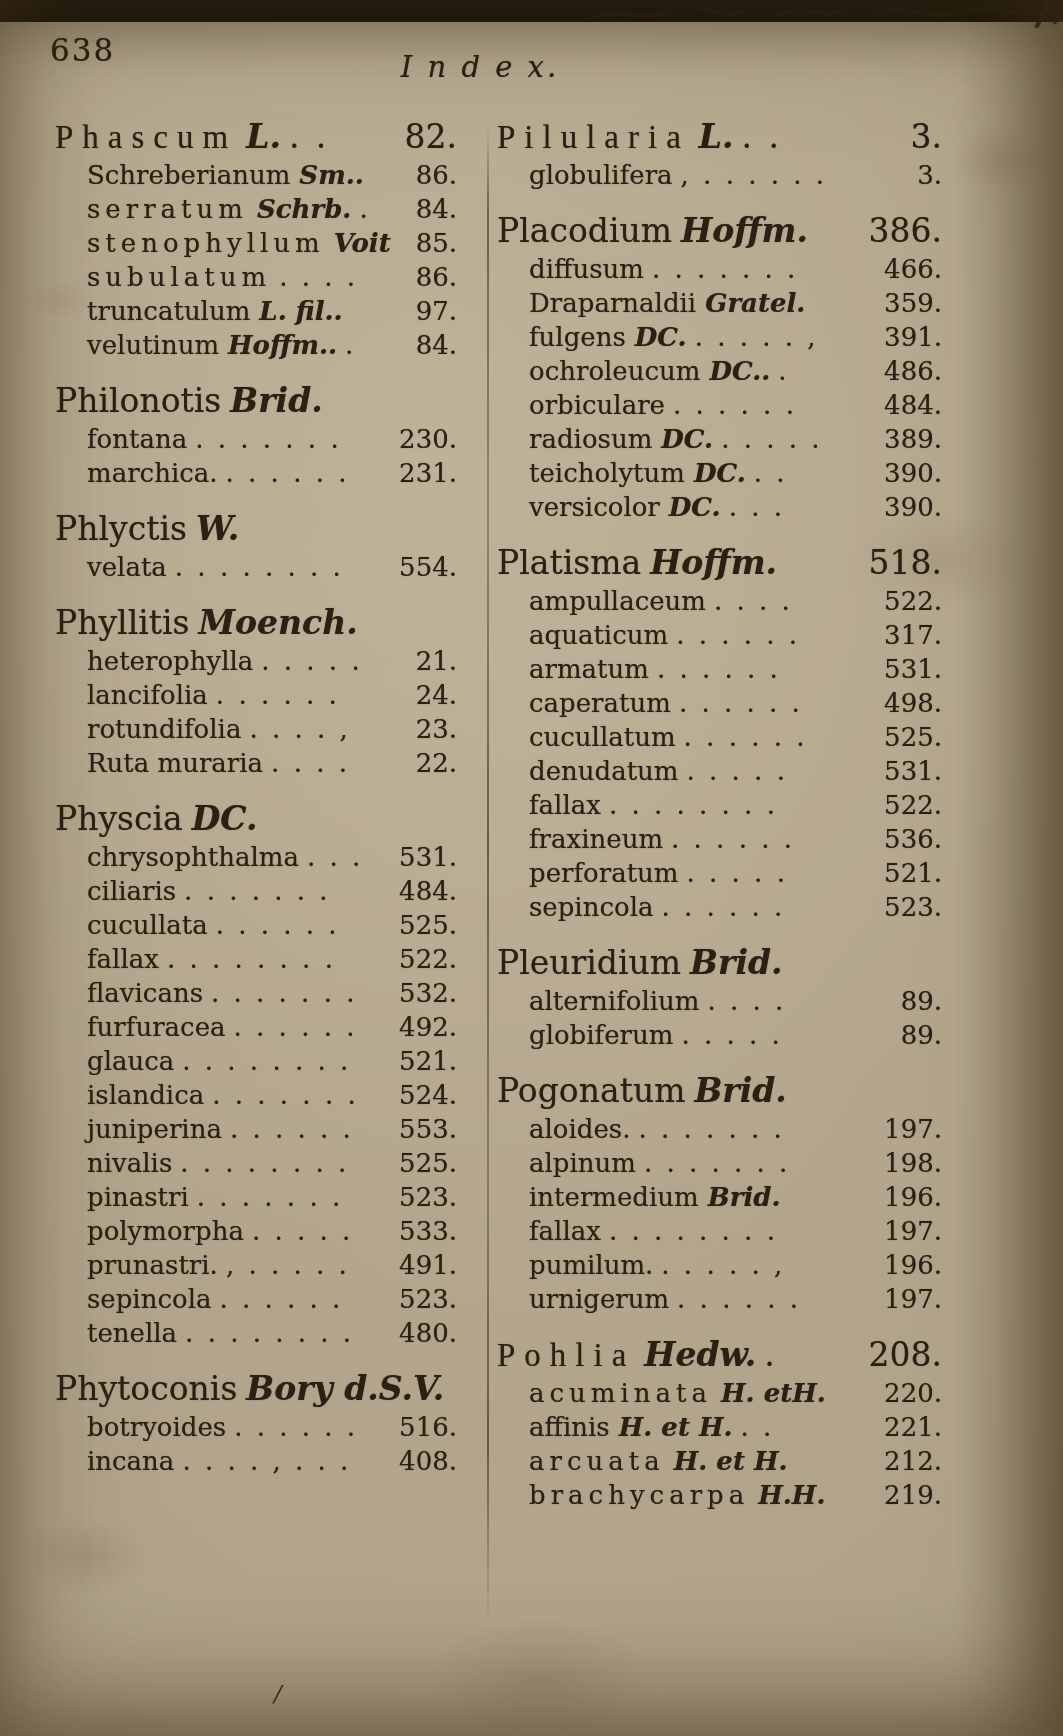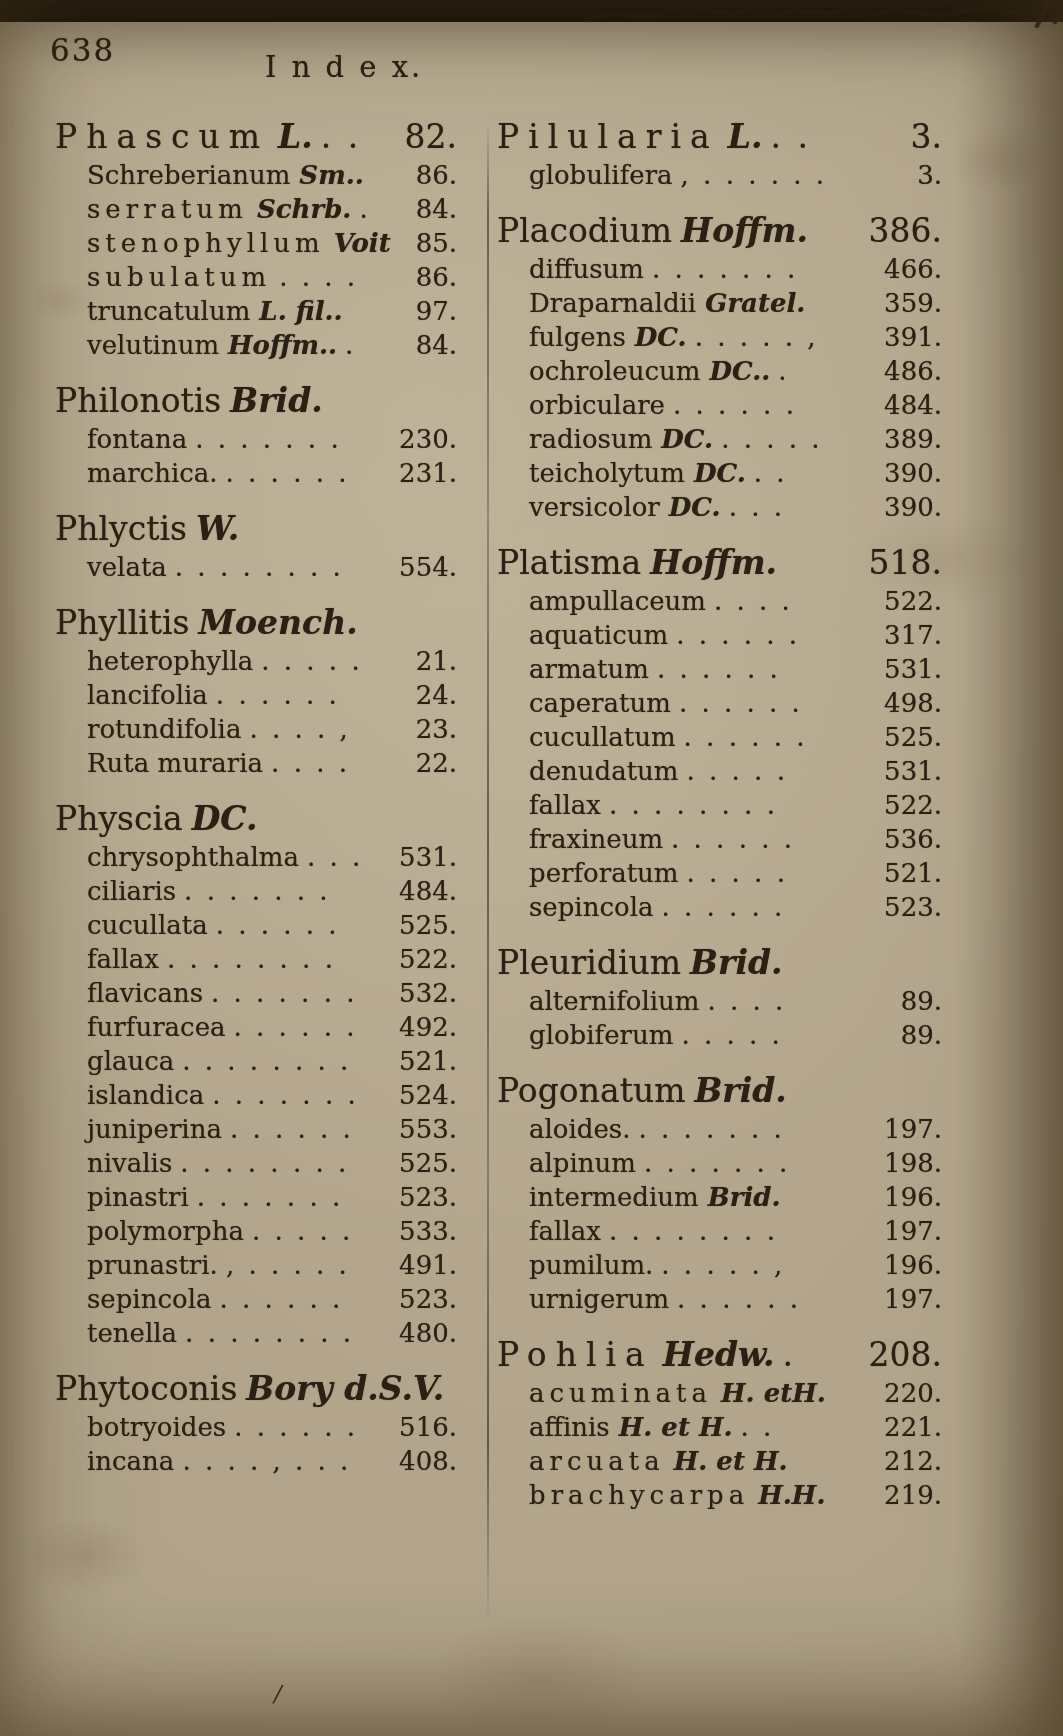--- a/index.html
+++ b/index.html
@@ -39,22 +39,22 @@
     position:absolute;top:0;left:0;width:100%;height:22px;background:#15100a;
     clip-path:polygon(0 0,100% 0,100% 85%,88% 52%,72% 72%,55% 38%,36% 55%,20% 26%,8 34%,0 20%);
   }
   .squiggle{position:absolute;top:0;right:6px;}
 
   .header-pagenum{
     position:absolute;left:50px;top:32px;font-size:31px;letter-spacing:2px;
     text-shadow:0 0 1px rgba(36,27,15,.6);
   }
   .header-title{
-    position:absolute;left:265px;top:50px;width:430px;text-align:left;
-    font-size:29px;letter-spacing:3px;text-shadow:0 0 1px rgba(36,27,15,.6);
+    position:absolute;left:265px;top:50px;width:430px;text-align:center;
+    font-size:29px;letter-spacing:3px;text-shadow:0 0 1px rgba(36,27,15,.6);font-style:italic;
   }
 
   .divider{
     position:absolute;left:487px;top:124px;width:2px;height:1500px;
     background:linear-gradient(to bottom,
       rgba(45,34,20,0) 0%, rgba(45,34,20,.55) 6%, rgba(45,34,20,.30) 26%,
       rgba(45,34,20,.58) 48%, rgba(45,34,20,.32) 70%, rgba(45,34,20,.58) 88%,
       rgba(45,34,20,0) 100%);
   }
 
@@ -68,21 +68,21 @@
   }
   .entry.species{
     padding-left:32px;font-size:26px;line-height:34px;
   }
   .entry.genus{
     font-size:33px;line-height:42px;margin-top:18px;
   }
   .entry.genus:first-child{margin-top:0;}
   .entry-name{flex:0 0 auto;}
   .spaced .entry-name{letter-spacing:5px;}
-  .genus.spaced .entry-name{letter-spacing:9px;}
+  .genus.spaced .entry-name{letter-spacing:9px;font-family:Liberation Serif, serif;}
   .auth{flex:0 0 auto;font-style:italic;font-weight:bold;margin-left:9px;}
   .dots{flex:1 1 auto;overflow:hidden;letter-spacing:3px;padding:0 5px 0 8px;}
   .pagenum{flex:0 0 auto;padding-left:2px;}
 
   .footer-mark{
     position:absolute;left:274px;top:1680px;font-size:23px;font-style:italic;
     color:#33281a;
   }
 </style>
 </head>

